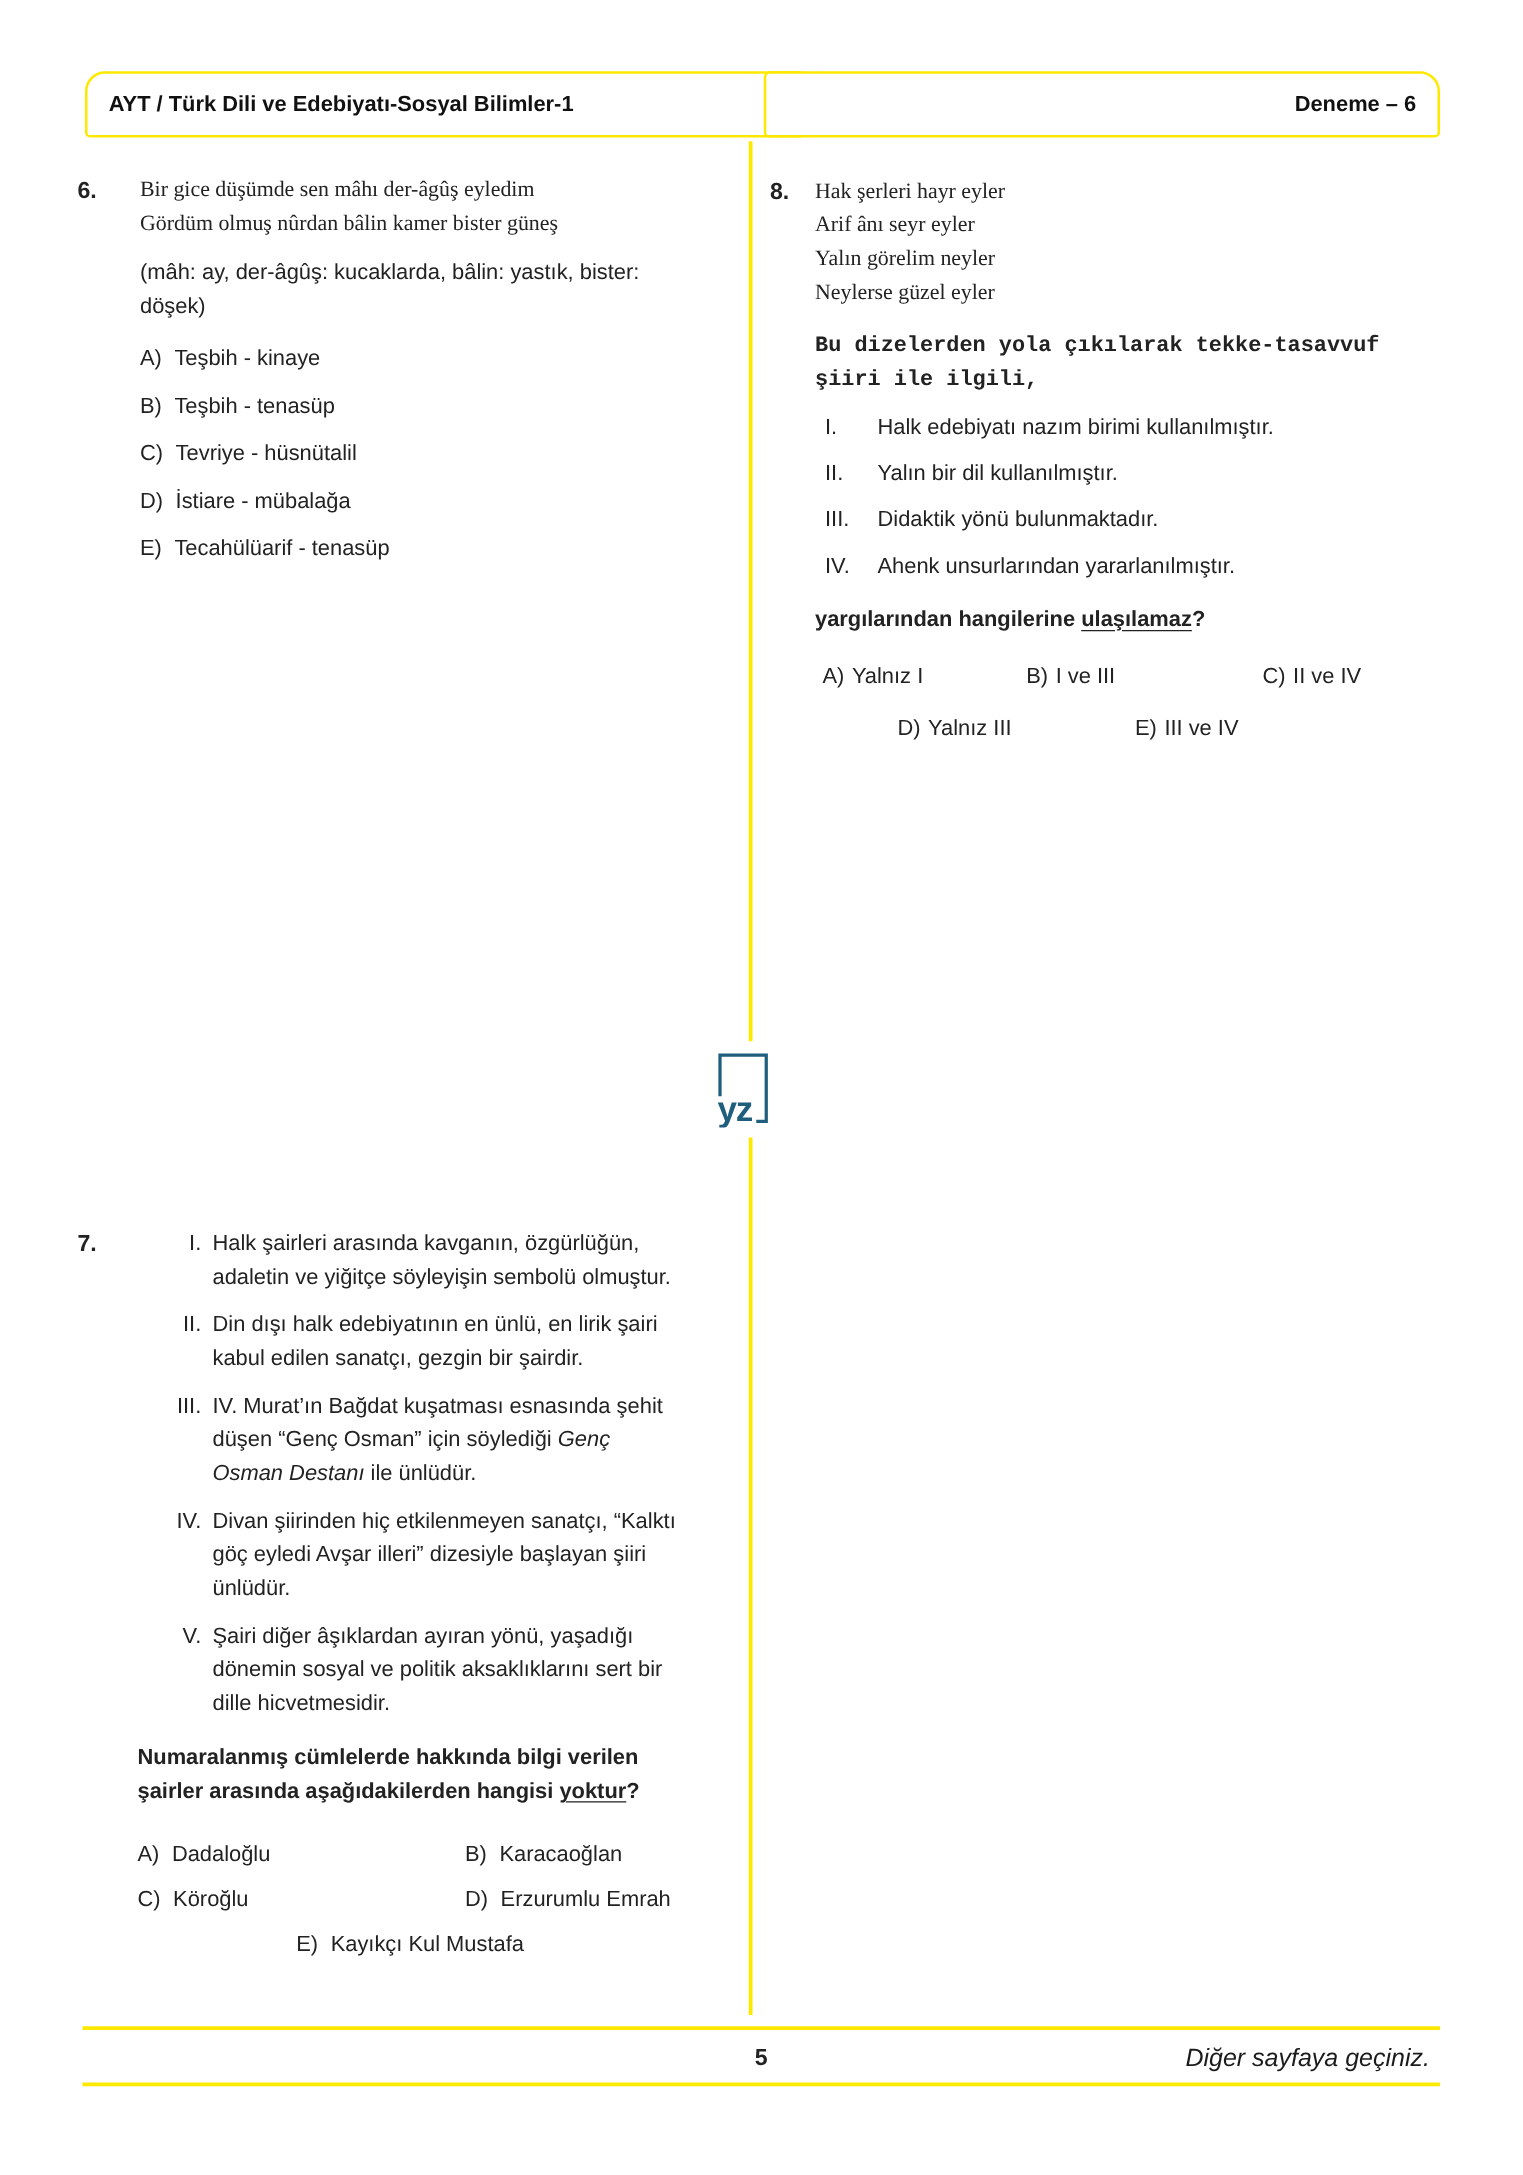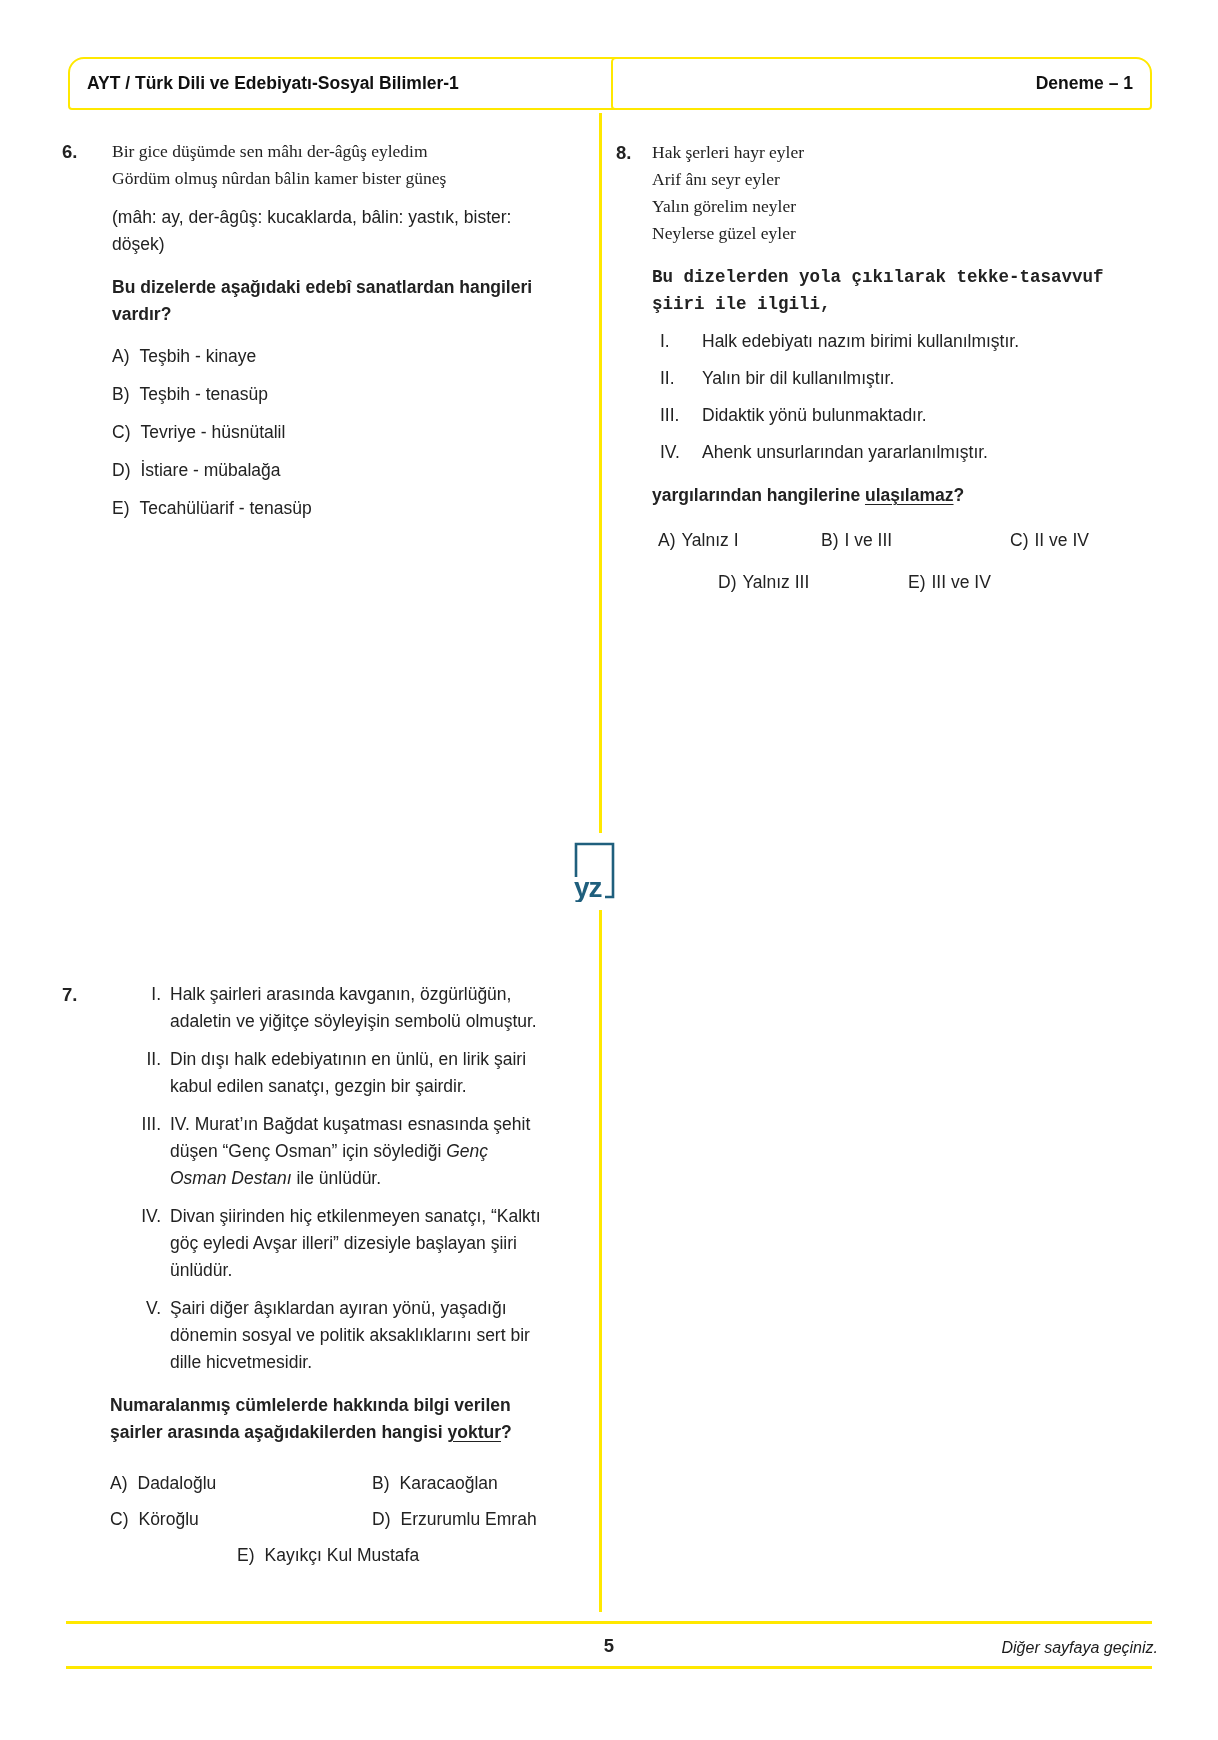--- a/index.html
+++ b/index.html
@@ -71,49 +71,48 @@
   .optgrid{margin-top:24px;}
   .ogrow{display:flex;margin-bottom:9px;line-height:27px;}
   .ogrow .ocell{width:262px;white-space:nowrap;}
   .ogrow .ocell:last-child{width:auto;}
   .ogrow.center{margin-left:127px;}
   
   .hr{position:absolute;left:66px;width:1086px;height:3px;background:var(--yellow);}
   .hr.top{top:1621px;}
   .hr.bottom{top:1666px;}
   .pagenum{position:absolute;top:1632px;left:66px;width:1086px;text-align:center;font-weight:bold;font-size:18.5px;}
-  .nextpage{position:absolute;top:1634px;right:60px;font-style:italic;font-size:16px;color:#1b1b1b;}
+  .nextpage{position:absolute;top:1634px;right:74px;font-style:italic;font-size:20px;color:#1b1b1b;}
 </style>
 </head>
 <body>
 
 <div class="page">
 
   <div class="hbox left">
     <span>AYT / Türk Dili ve Edebiyatı-Sosyal Bilimler-1</span>
   </div>
   <div class="hbox right">
-    <span>Deneme – 1</span>
+    <span>Deneme – 6</span>
   </div>
 
   <div class="vline seg1"></div>
   <div class="vline seg2"></div>
 
   <svg class="logo" viewBox="0 0 44 60">
     <path d="M2 35 L2 2 L39 2 L39 55 L31 55" fill="none" stroke-width="2.6"></path>
     <text x="0" y="55">yz</text>
   </svg>
 
   <div class="question" id="q6">
     <div class="qnum">6.</div>
     <div class="qbody">
       <div class="verse">Bir gice düşümde sen mâhı der-âgûş eyledim</div>
       <div class="verse">Gördüm olmuş nûrdan bâlin kamer bister güneş</div>
       <div class="note">(mâh: ay, der-âgûş: kucaklarda, bâlin: yastık, bister: döşek)</div>
-      <div class="qbold">Bu dizelerde aşağıdaki edebî sanatlardan hangileri vardır?</div>
       <div class="optlist">
         <div class="opt"><span class="olabel">A)</span><span>Teşbih - kinaye</span></div>
         <div class="opt"><span class="olabel">B)</span><span>Teşbih - tenasüp</span></div>
         <div class="opt"><span class="olabel">C)</span><span>Tevriye - hüsnütalil</span></div>
         <div class="opt"><span class="olabel">D)</span><span>İstiare - mübalağa</span></div>
         <div class="opt"><span class="olabel">E)</span><span>Tecahülüarif - tenasüp</span></div>
       </div>
     </div>
   </div>
 

